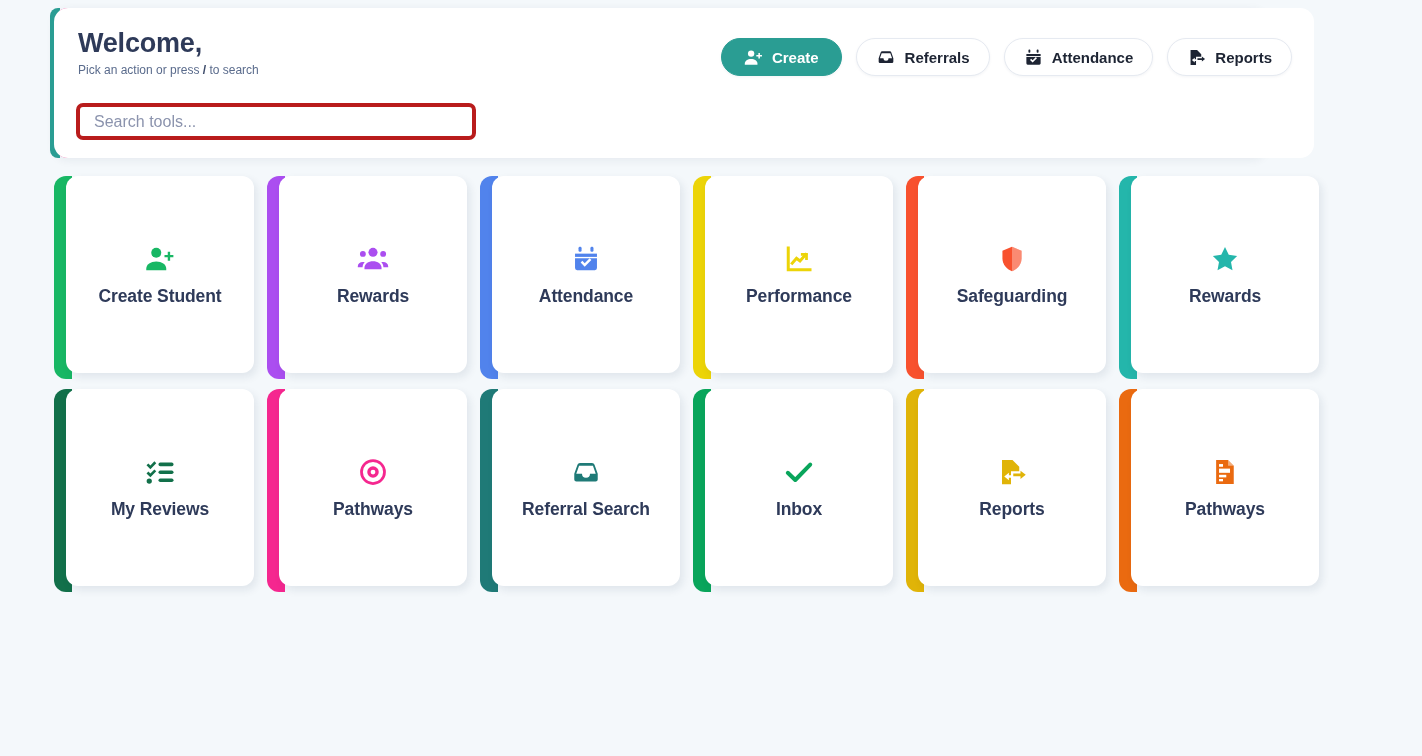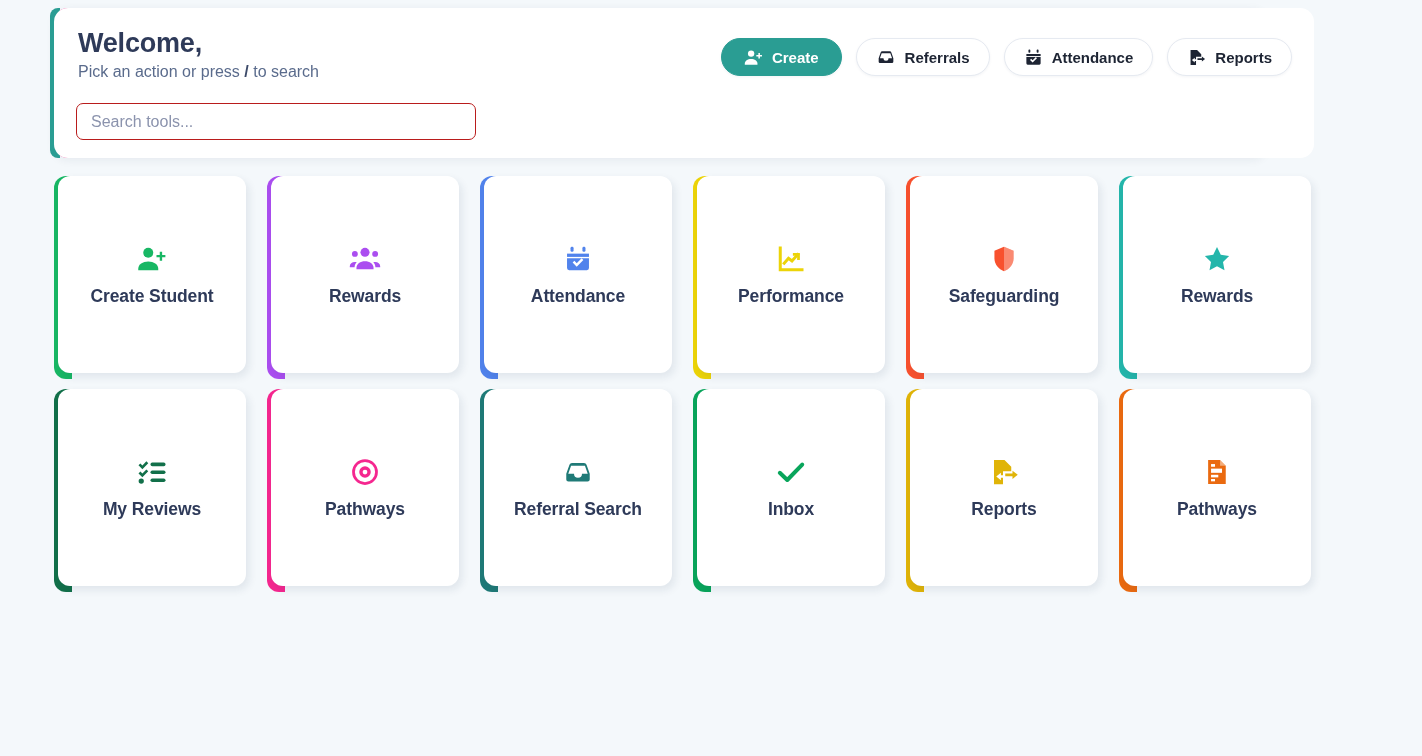--- a/index.html
+++ b/index.html
@@ -56,32 +56,32 @@
     top: 20px;
     font-size: 27px;
     font-weight: bold;
     color: #2e3a59;
     letter-spacing: -0.2px;
   }
   .welcome-sub {
     position: absolute;
     left: 24px;
     top: 55px;
-    font-size: 16px;
+    font-size: 12px;
     color: #5a6b8c;
   }
   .welcome-sub b { font-weight: bold; color: #3c4a69; }
 
   .search-input {
     position: absolute;
     left: 22px;
     top: 95px;
     width: 400px;
     height: 37px;
-    border: 1px solid #b91c1c;
+    border: 4px solid #b91c1c;
     border-radius: 7px;
     background: #ffffff;
     font-family: "Liberation Sans", sans-serif;
     font-size: 16px;
     color: #2e3a59;
     padding: 0 14px;
     outline: none;
   }
   .search-input::placeholder { color: #8b93ad; }
 
@@ -139,21 +139,21 @@
     position: absolute;
     left: 0;
     top: 0;
     width: 18px;
     height: 203px;
     border-radius: 12px 0 0 12px;
     z-index: 0;
   }
   .tile {
     position: absolute;
-    left: 4px;
+    left: 12px;
     top: 0;
     width: 188px;
     height: 197px;
     background: #ffffff;
     border-radius: 12px;
     box-shadow: 3px 4px 9px rgba(23, 43, 77, 0.09);
     cursor: pointer;
     z-index: 1;
     display: flex;
     flex-direction: column;

